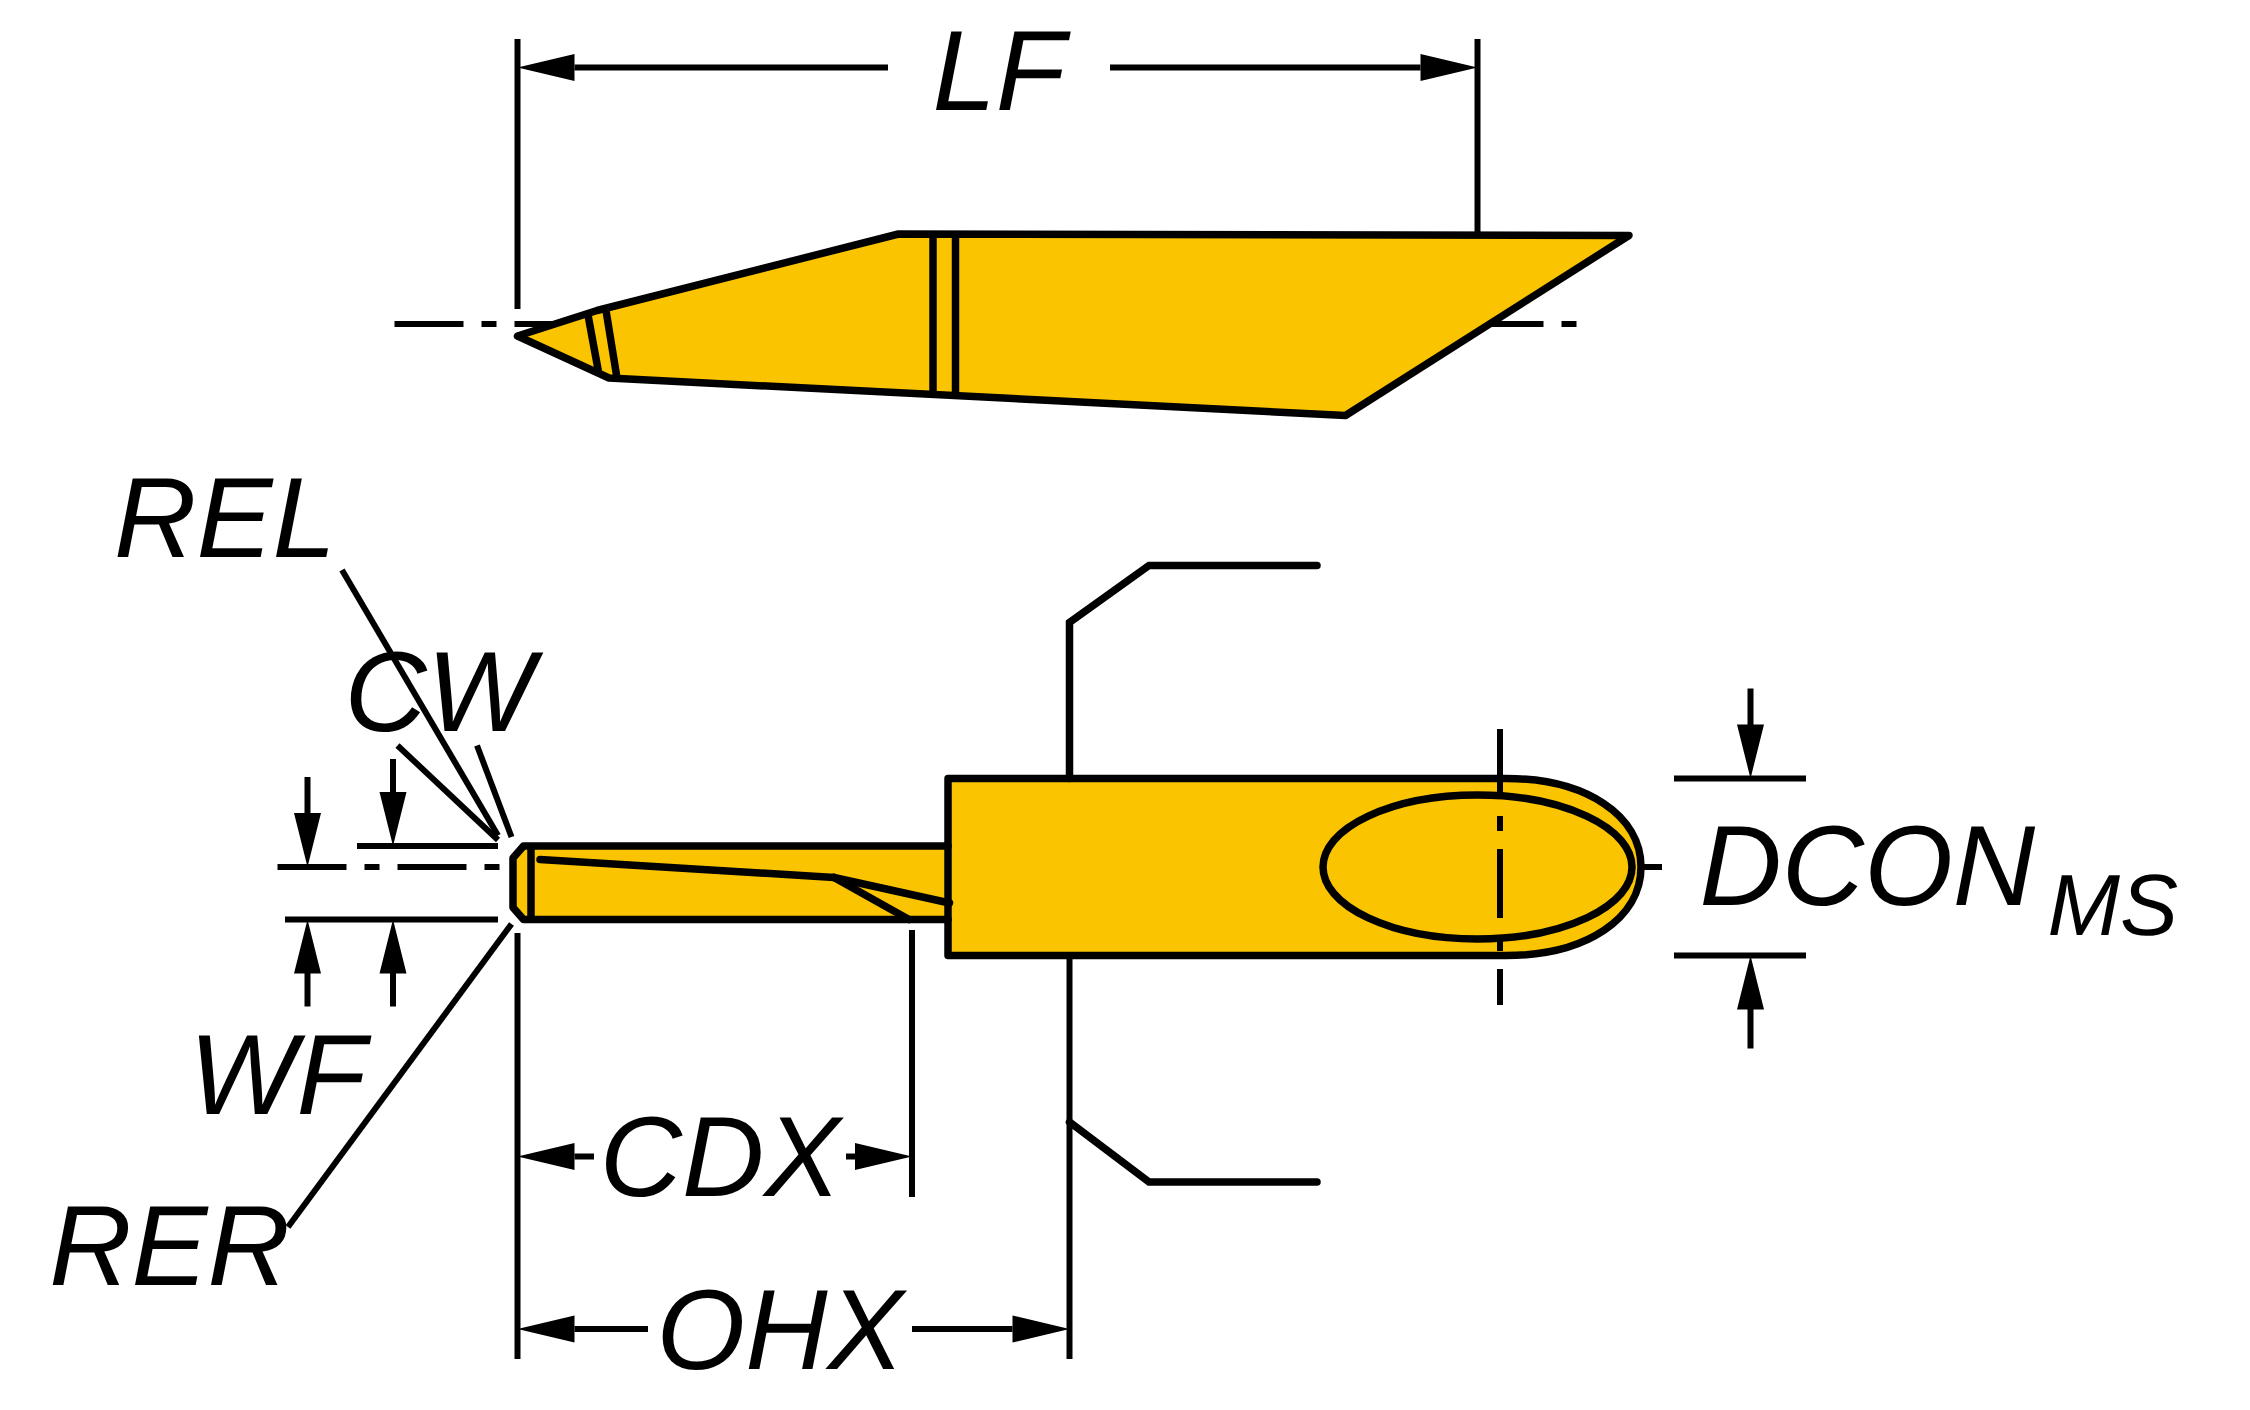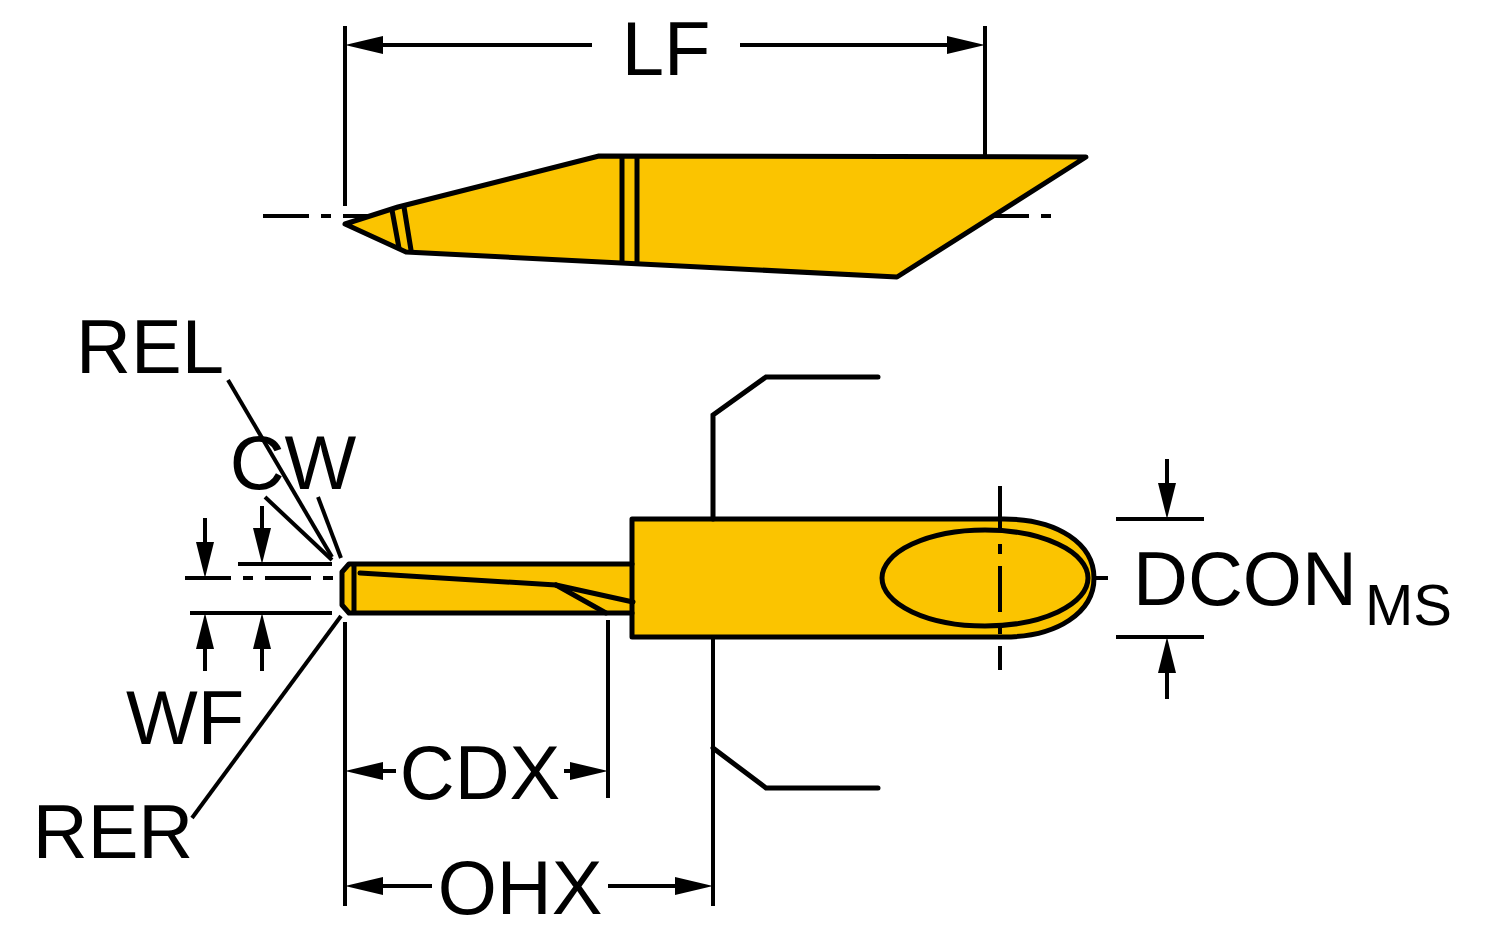--- a/index.html
+++ b/index.html
@@ -8,20 +8,21 @@
     background: #ffffff;
     width: 1500px;
     height: 940px;
     overflow: hidden;
   }
   .canvas {
     position: relative;
     width: 1312px;
     height: 940px;
     background: var(--bg, #ffffff);
+    font-style: italic;
   }
   svg { display: block; }
   .part {
     fill: var(--yellow, #FBC400);
     stroke: var(--line, #000);
     stroke-width: 5;
     stroke-linejoin: round;
   }
   .edge {
     stroke: var(--line, #000);

